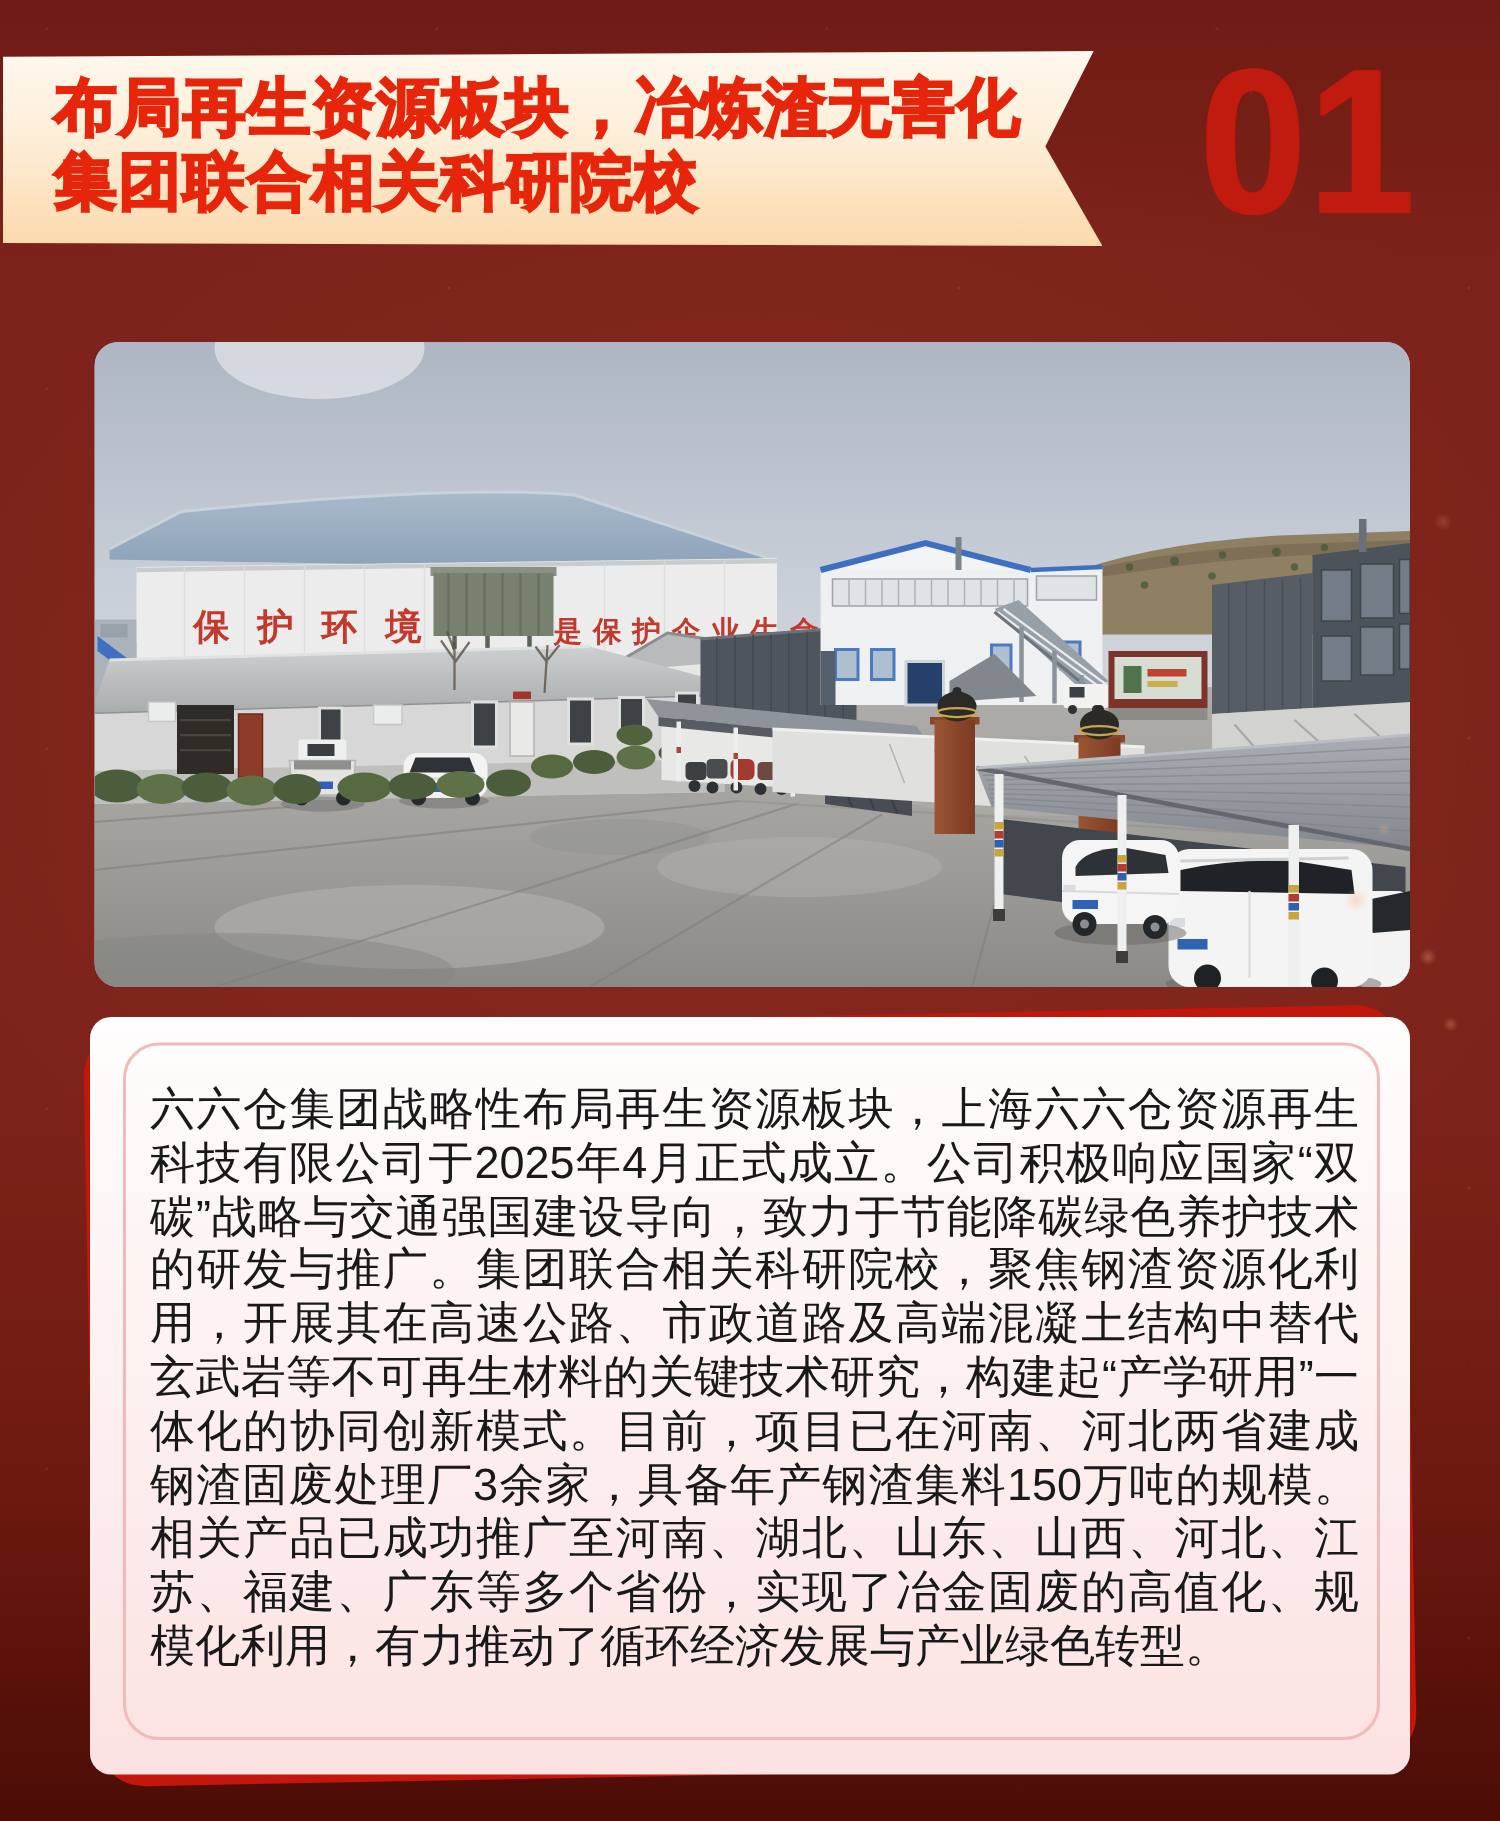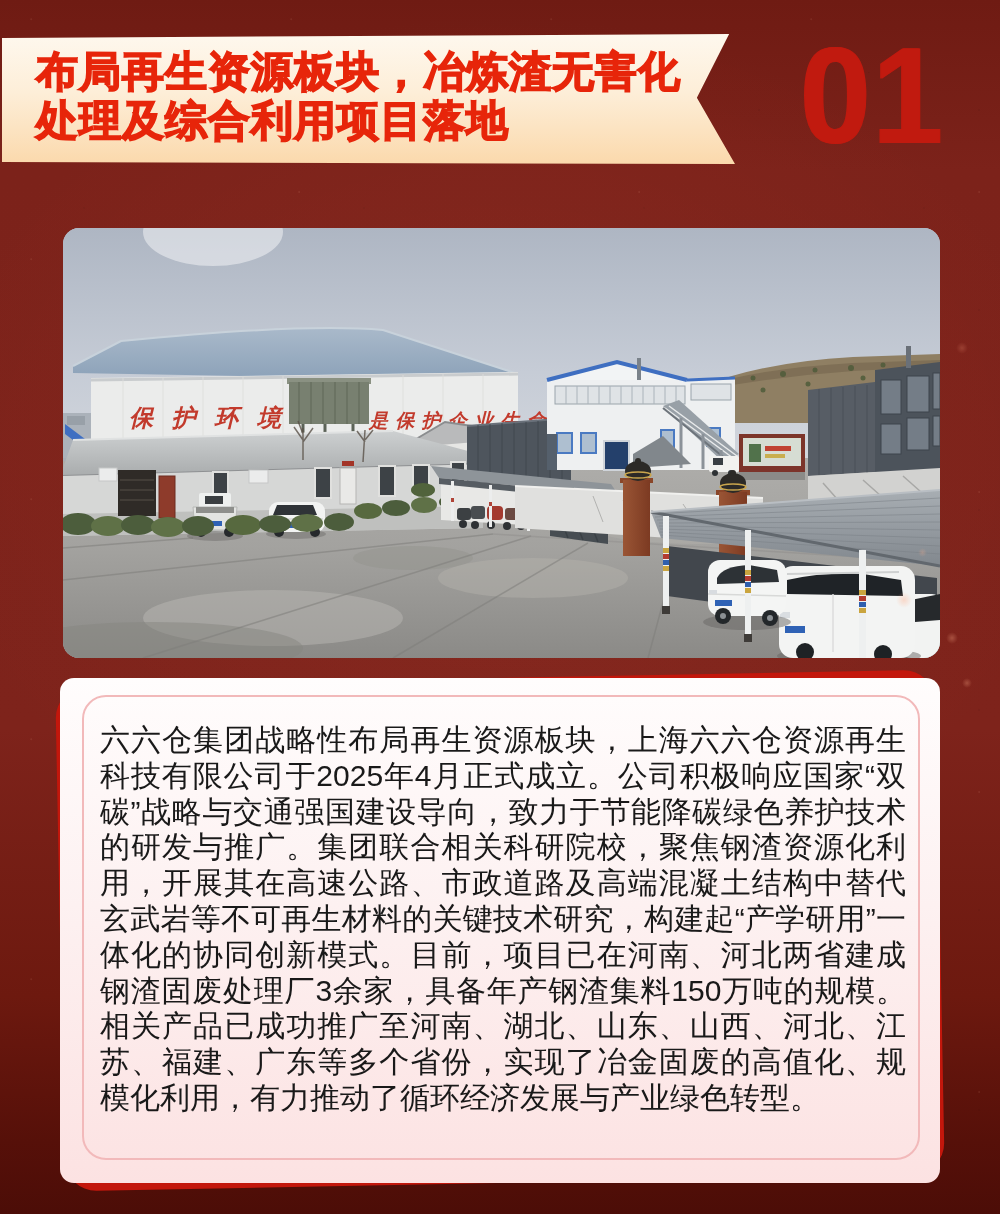--- a/index.html
+++ b/index.html
@@ -31,21 +31,21 @@
     clip-path:polygon(0% 3%, 99.2% 0%, 94.8% 49%, 100% 100%, 0% 98.5%);}
   .banner-title{padding:13px 0 0 34px;color:#e7250a;font-weight:bold;
     font-size:42px;line-height:49px;letter-spacing:1px;
     -webkit-text-stroke:1.6px #e7250a;}
   .section-number{position:absolute;left:800px;top:26px;width:200px;
     font-size:138px;line-height:1;font-weight:bold;color:#c11a0f;
     letter-spacing:2px;transform:scaleX(.92);transform-origin:left top;
     text-shadow:1px 0 0 #c11a0f,-1px 0 0 #c11a0f;}
 
   
-  .photo{position:absolute;left:63px;top:228px;width:877px;height:430px;border-radius:16px;overflow:hidden;background:#b9c0cb;font-style:italic;}
+  .photo{position:absolute;left:63px;top:228px;width:877px;height:430px;border-radius:16px;overflow:hidden;background:#b9c0cb;}
   .photo svg{display:block;}
 
   
   .card-backing{position:absolute;left:60px;top:678px;width:880px;height:505px;border-radius:32px;
     background:#c3170c;transform:rotate(-1.1deg);}
   .card{position:absolute;left:60px;top:678px;width:880px;height:505px;border-radius:14px;
     background:linear-gradient(180deg,#fffdfd 0%,#fdf1f1 45%,#fce2e2 100%);}
   .card-inner-border{position:absolute;left:22px;right:20px;top:17px;bottom:23px;
     border:2px solid #f2b9ba;border-radius:24px;pointer-events:none;}
   .card-text{margin:0;position:absolute;left:40px;right:34px;top:44px;
@@ -53,21 +53,21 @@
     font-family:"Liberation Sans","DejaVu Sans",sans-serif;}
 </style>
 </head>
 <body>
 
 <div class="page">
 
   <div class="banner">
     <div class="banner-title">
       <div>布局再生资源板块，冶炼渣无害化</div>
-      <div>处理及综合利用项目落地</div>
+      <div>集团联合相关科研院校</div>
     </div>
   </div>
 
   <div class="section-number">01</div>
 
   <div class="photo">
     <svg width="877" height="430" viewBox="0 0 877 430" xmlns="http://www.w3.org/2000/svg">
       <defs>
         <linearGradient id="sky" x1="0" y1="0" x2="0" y2="1">
           <stop offset="0" stop-color="#aeb6c3"></stop>

